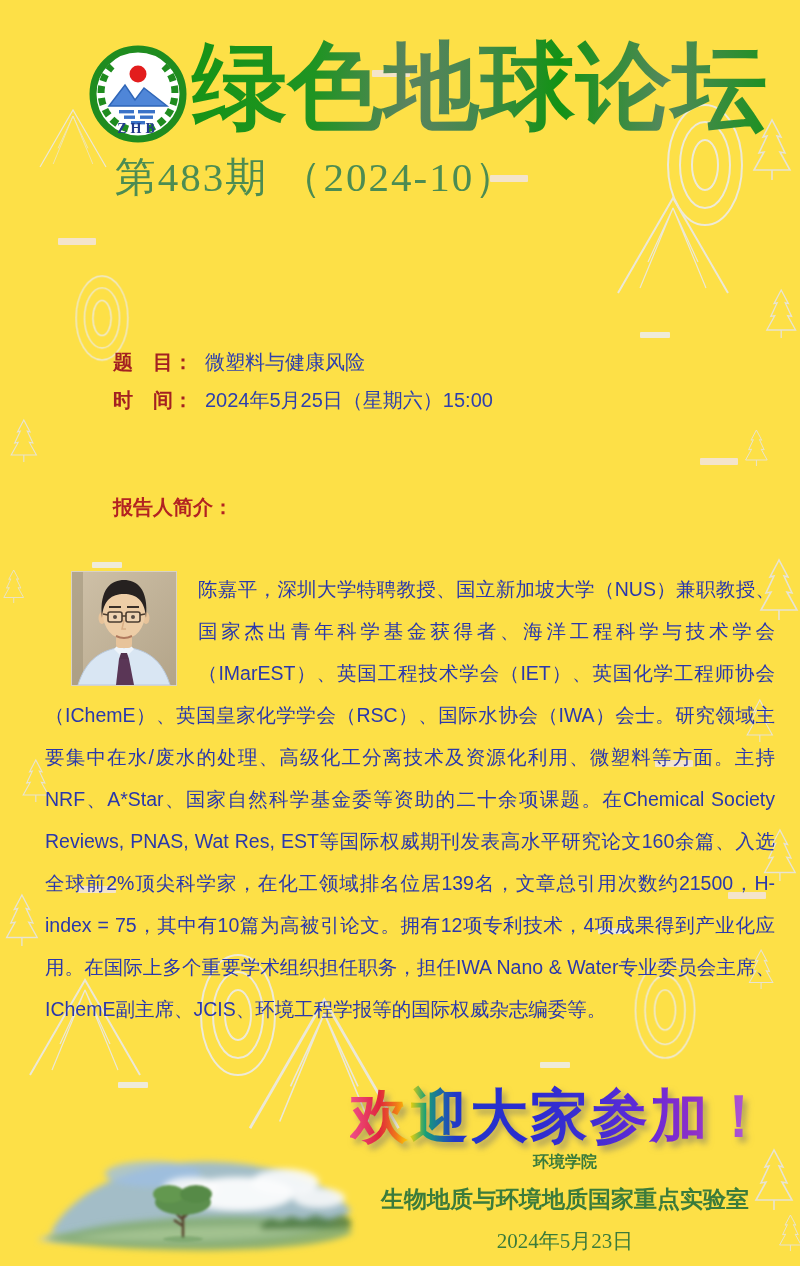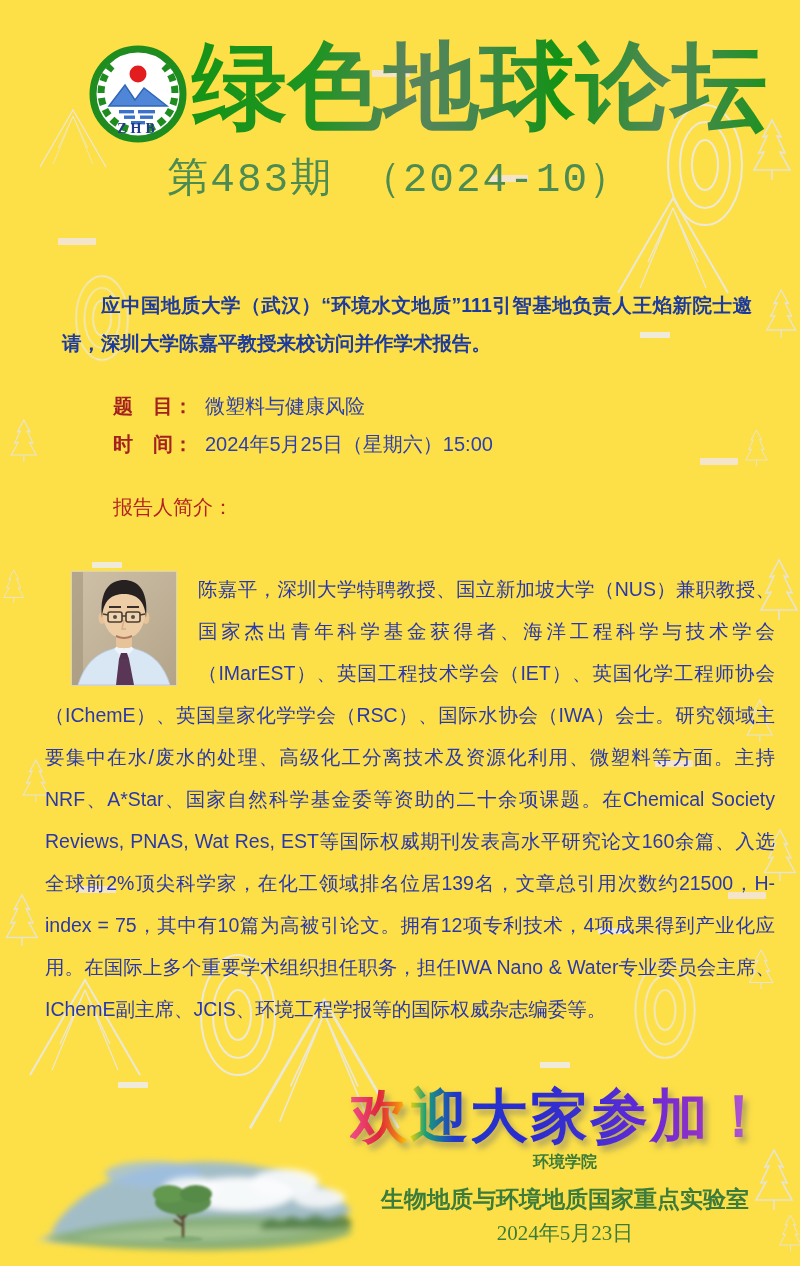--- a/index.html
+++ b/index.html
@@ -9,51 +9,51 @@
   #watermark{position:absolute;left:0;top:0;z-index:0;}
   
   #logo{position:absolute;left:88px;top:44px;z-index:2;}
   #main-title{position:absolute;left:188px;top:28px;width:580px;height:118px;margin:0;z-index:2;
     font-family:"Liberation Serif","DejaVu Serif",serif;font-weight:700;font-size:95px;line-height:118px;
     text-align:right;letter-spacing:1px;color:#1e8c1e;white-space:nowrap;}
   @supports ((-webkit-background-clip:text) or (background-clip:text)){
     #main-title{background:linear-gradient(92deg,#169316 0%,#1f9422 22%,#5a835f 38%,#44884e 50%,#129214 64%,#54885c 82%,#1d9120 100%);
       -webkit-background-clip:text;background-clip:text;color:transparent;}
   }
-  #issue-line{position:absolute;left:0;top:150px;width:632px;z-index:2;text-align:right;
-    font-family:Liberation Mono, monospace;font-size:41px;letter-spacing:2px;color:#4c8c52;}
+  #issue-line{position:absolute;left:0;top:150px;width:632px;z-index:2;text-align:center;
+    font-family:Liberation Serif, serif;font-size:41px;letter-spacing:2px;color:#4c8c52;}
   #series-line{position:absolute;left:0;top:206px;width:800px;z-index:2;text-align:center;
     font-weight:700;font-size:29px;letter-spacing:1px;color:#c01f1f;}
   
   #intro{position:absolute;left:62px;top:286px;width:690px;z-index:2;margin:0;
     font-size:19.5px;font-weight:700;line-height:38px;color:#1d3a9e;text-align:justify;text-indent:2em;}
   
-  #details{position:absolute;left:113px;top:350px;z-index:2;margin-top:44px;}
+  #details{position:absolute;left:113px;top:350px;z-index:2;}
   .detail-row{height:24px;margin-bottom:14px;font-size:20px;line-height:24px;white-space:nowrap;}
   .detail-label{color:#a32121;font-weight:700;}
   .detail-value{color:#2d3fae;margin-left:12px;}
   
-  #bio-heading{position:absolute;left:113px;top:494px;z-index:2;font-size:20px;font-weight:400;color:#b22222;}
+  #bio-heading{position:absolute;left:113px;top:494px;z-index:2;font-size:20px;font-weight:700;color:#b22222;}
   #bio{position:absolute;left:45px;top:568px;width:730px;z-index:2;
     font-size:19.5px;line-height:42px;color:#2a38ac;text-align:justify;}
   #speaker-photo{float:left;width:104px;height:113px;margin:4px 22px 8px 27px;box-shadow:0 0 0 1px #d8d2c6;}
   
   #welcome{position:absolute;left:350px;top:1078px;z-index:2;white-space:nowrap;
     font-family:"Liberation Serif","DejaVu Serif",serif;font-weight:700;font-size:58px;letter-spacing:2px;
     color:#4a3ac8;filter:drop-shadow(4px 5px 3px rgba(110,110,110,0.55));}
   @supports ((-webkit-background-clip:text) or (background-clip:text)){
     #welcome{background:linear-gradient(90deg,#ef4f8a 0%,#e0263c 7%,#f07818 11%,#ffd400 14%,#18a078 18%,#2238c8 25%,#2b2bd0 42%,#3b2fd0 56%,#6428d8 70%,#8e30c8 82%,#a74fd0 92%,#c06ad8 100%);
       -webkit-background-clip:text;background-clip:text;color:transparent;}
   }
   
   #credits{position:absolute;left:330px;top:1152px;width:470px;z-index:2;text-align:center;
     font-family:"Liberation Serif","DejaVu Serif",serif;color:#3b7b3b;}
   #credits .org1{font-size:16px;font-weight:700;}
   #credits .org2{font-size:23px;font-weight:700;margin-top:11px;}
-  #credits .pub-date{font-size:21px;margin-top:4px;}
+  #credits .pub-date{font-size:21px;margin-top:12px;}
   
   #landscape{position:absolute;left:33px;top:1136px;z-index:1;}
 </style>
 </head>
 <body>
 
 <div id="poster">
 
   <svg id="watermark" width="800" height="1266" viewBox="0 0 800 1266" aria-hidden="true">
     <defs>
@@ -126,21 +126,20 @@
       <rect x="36" y="71.5" width="11" height="3.4"></rect>
         <rect x="52" y="71.5" width="13" height="3.4"></rect>
       <rect x="43" y="77" width="14" height="3.4"></rect>
     </g>
     <text x="50" y="89" text-anchor="middle" font-family="Liberation Serif, DejaVu Serif, serif" font-size="14" font-weight="bold" letter-spacing="4" fill="#223a8c">ZHB</text>
   </svg>
 
   <h1 id="main-title">绿色地球论坛</h1>
   <div id="issue-line">第483期 （2024-10）</div>
 
-  <p id="intro">应中国地质大学（武汉）“环境水文地质”111引智基地负责人王焰新院士邀请，深圳大学陈嘉平教授来校访问并作学术报告。</p>
 
   <div id="details">
     <div class="detail-row">
       <span class="detail-label">题　目：</span><span class="detail-value">微塑料与健康风险</span>
     </div>
     <div class="detail-row">
       <span class="detail-label">时　间：</span><span class="detail-value">2024年5月25日（星期六）15:00</span>
     </div>
   </div>
 

